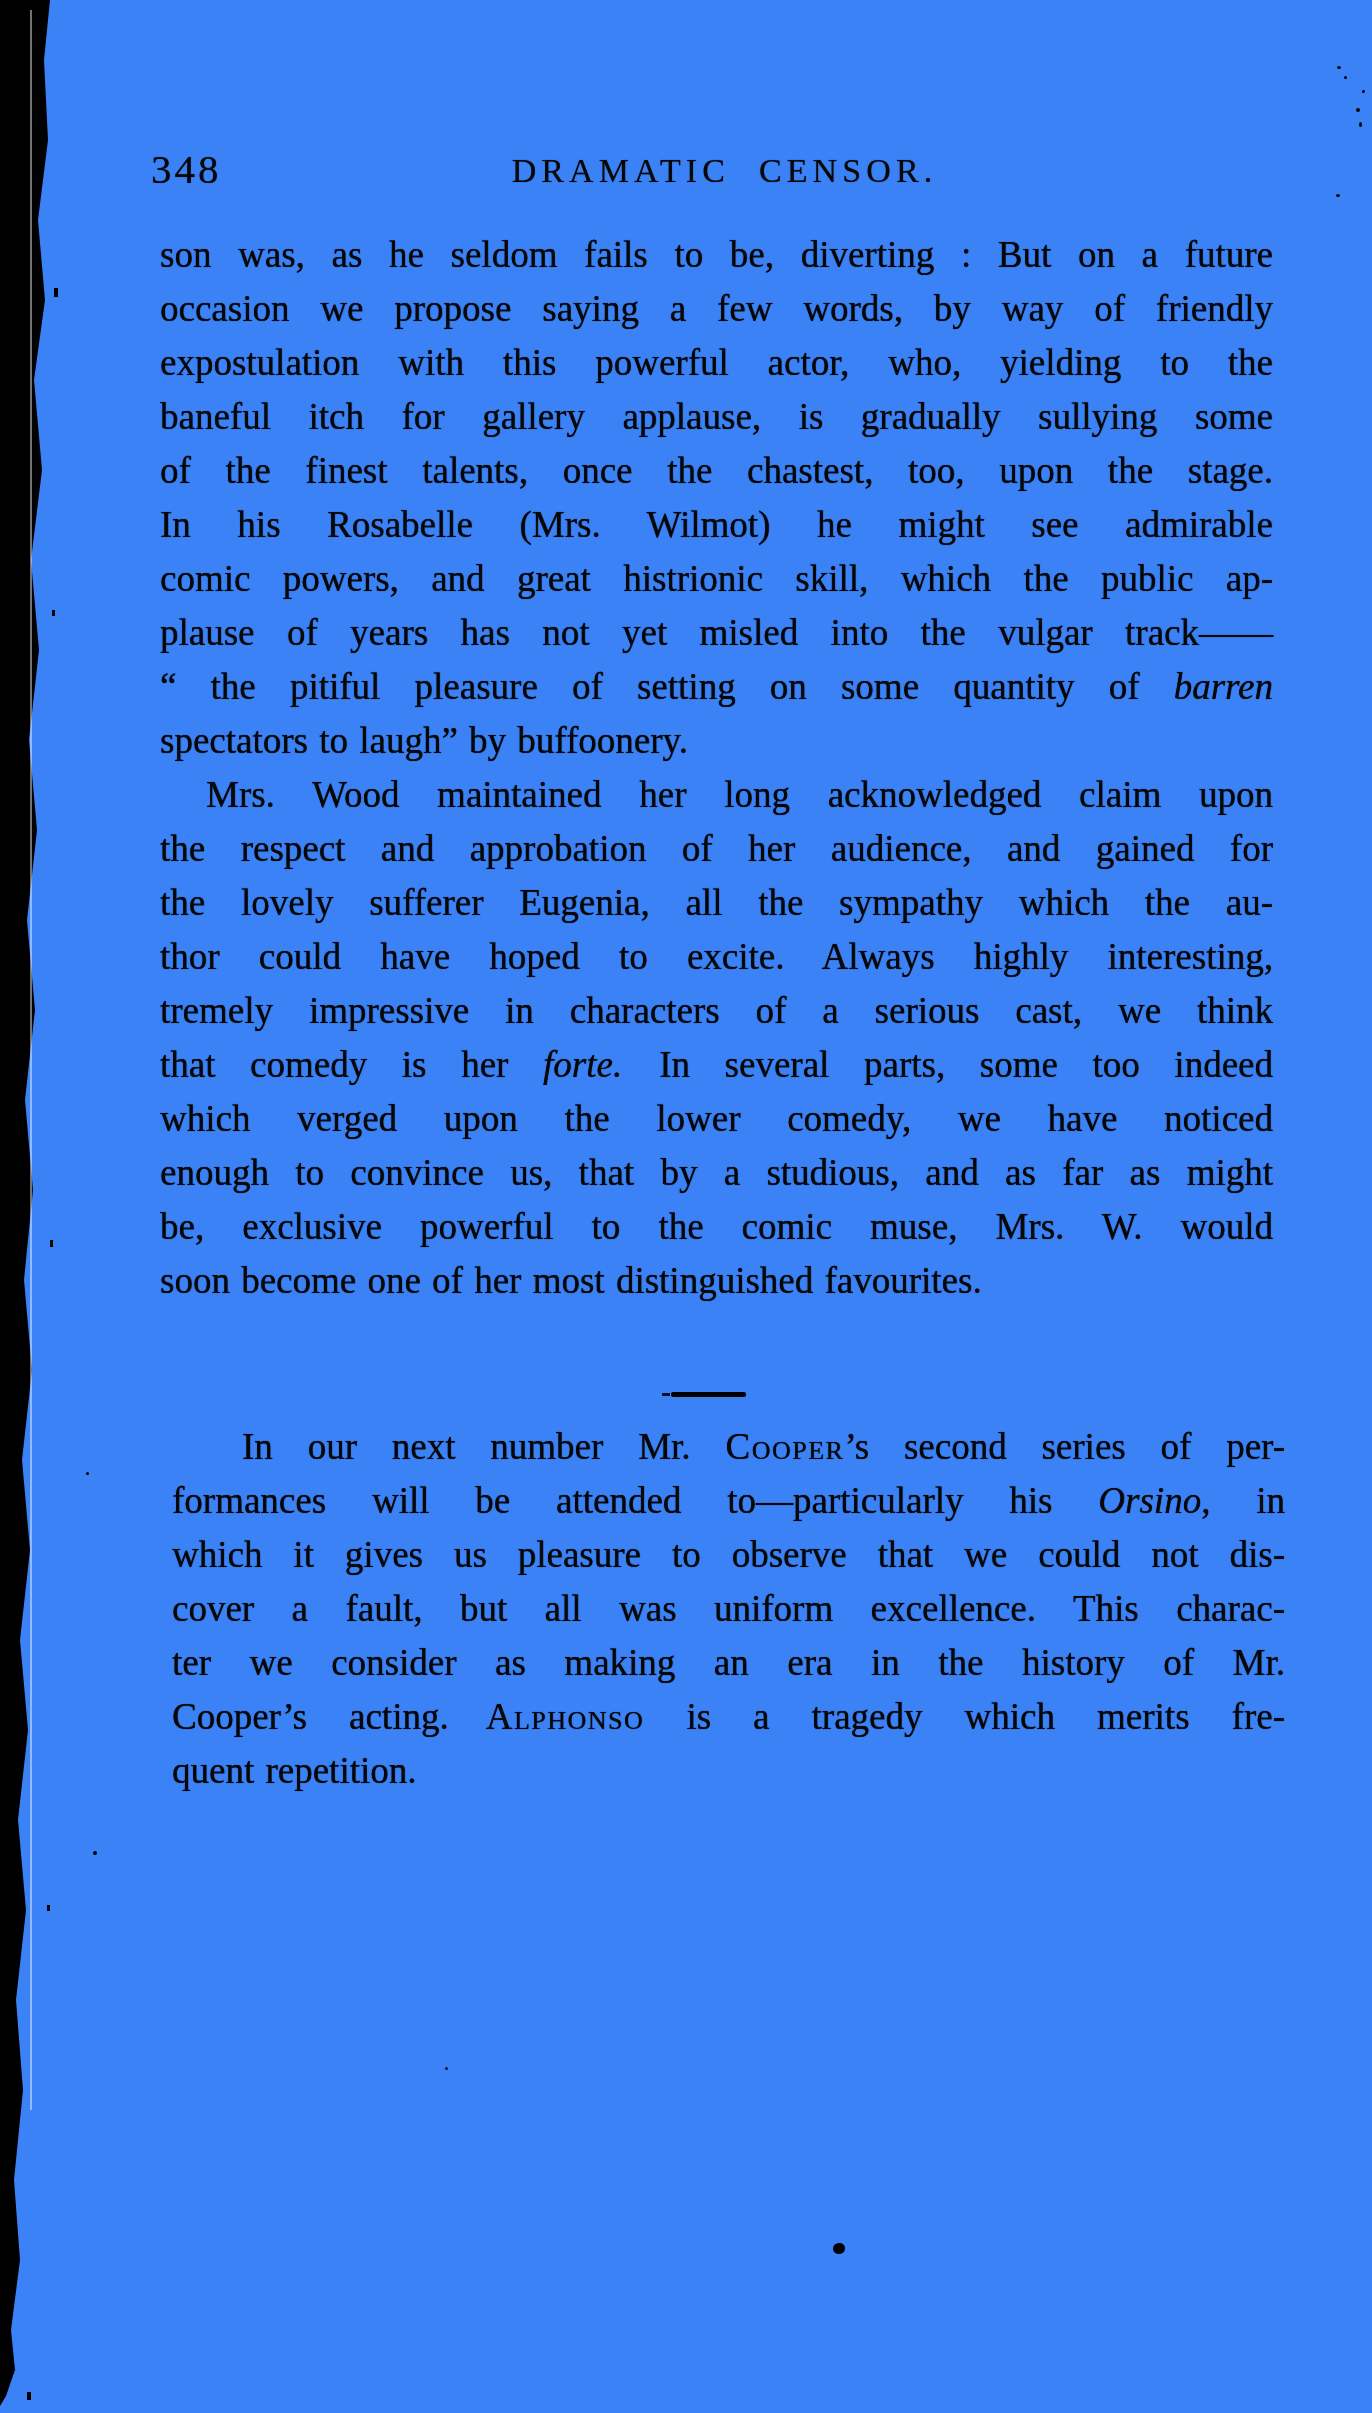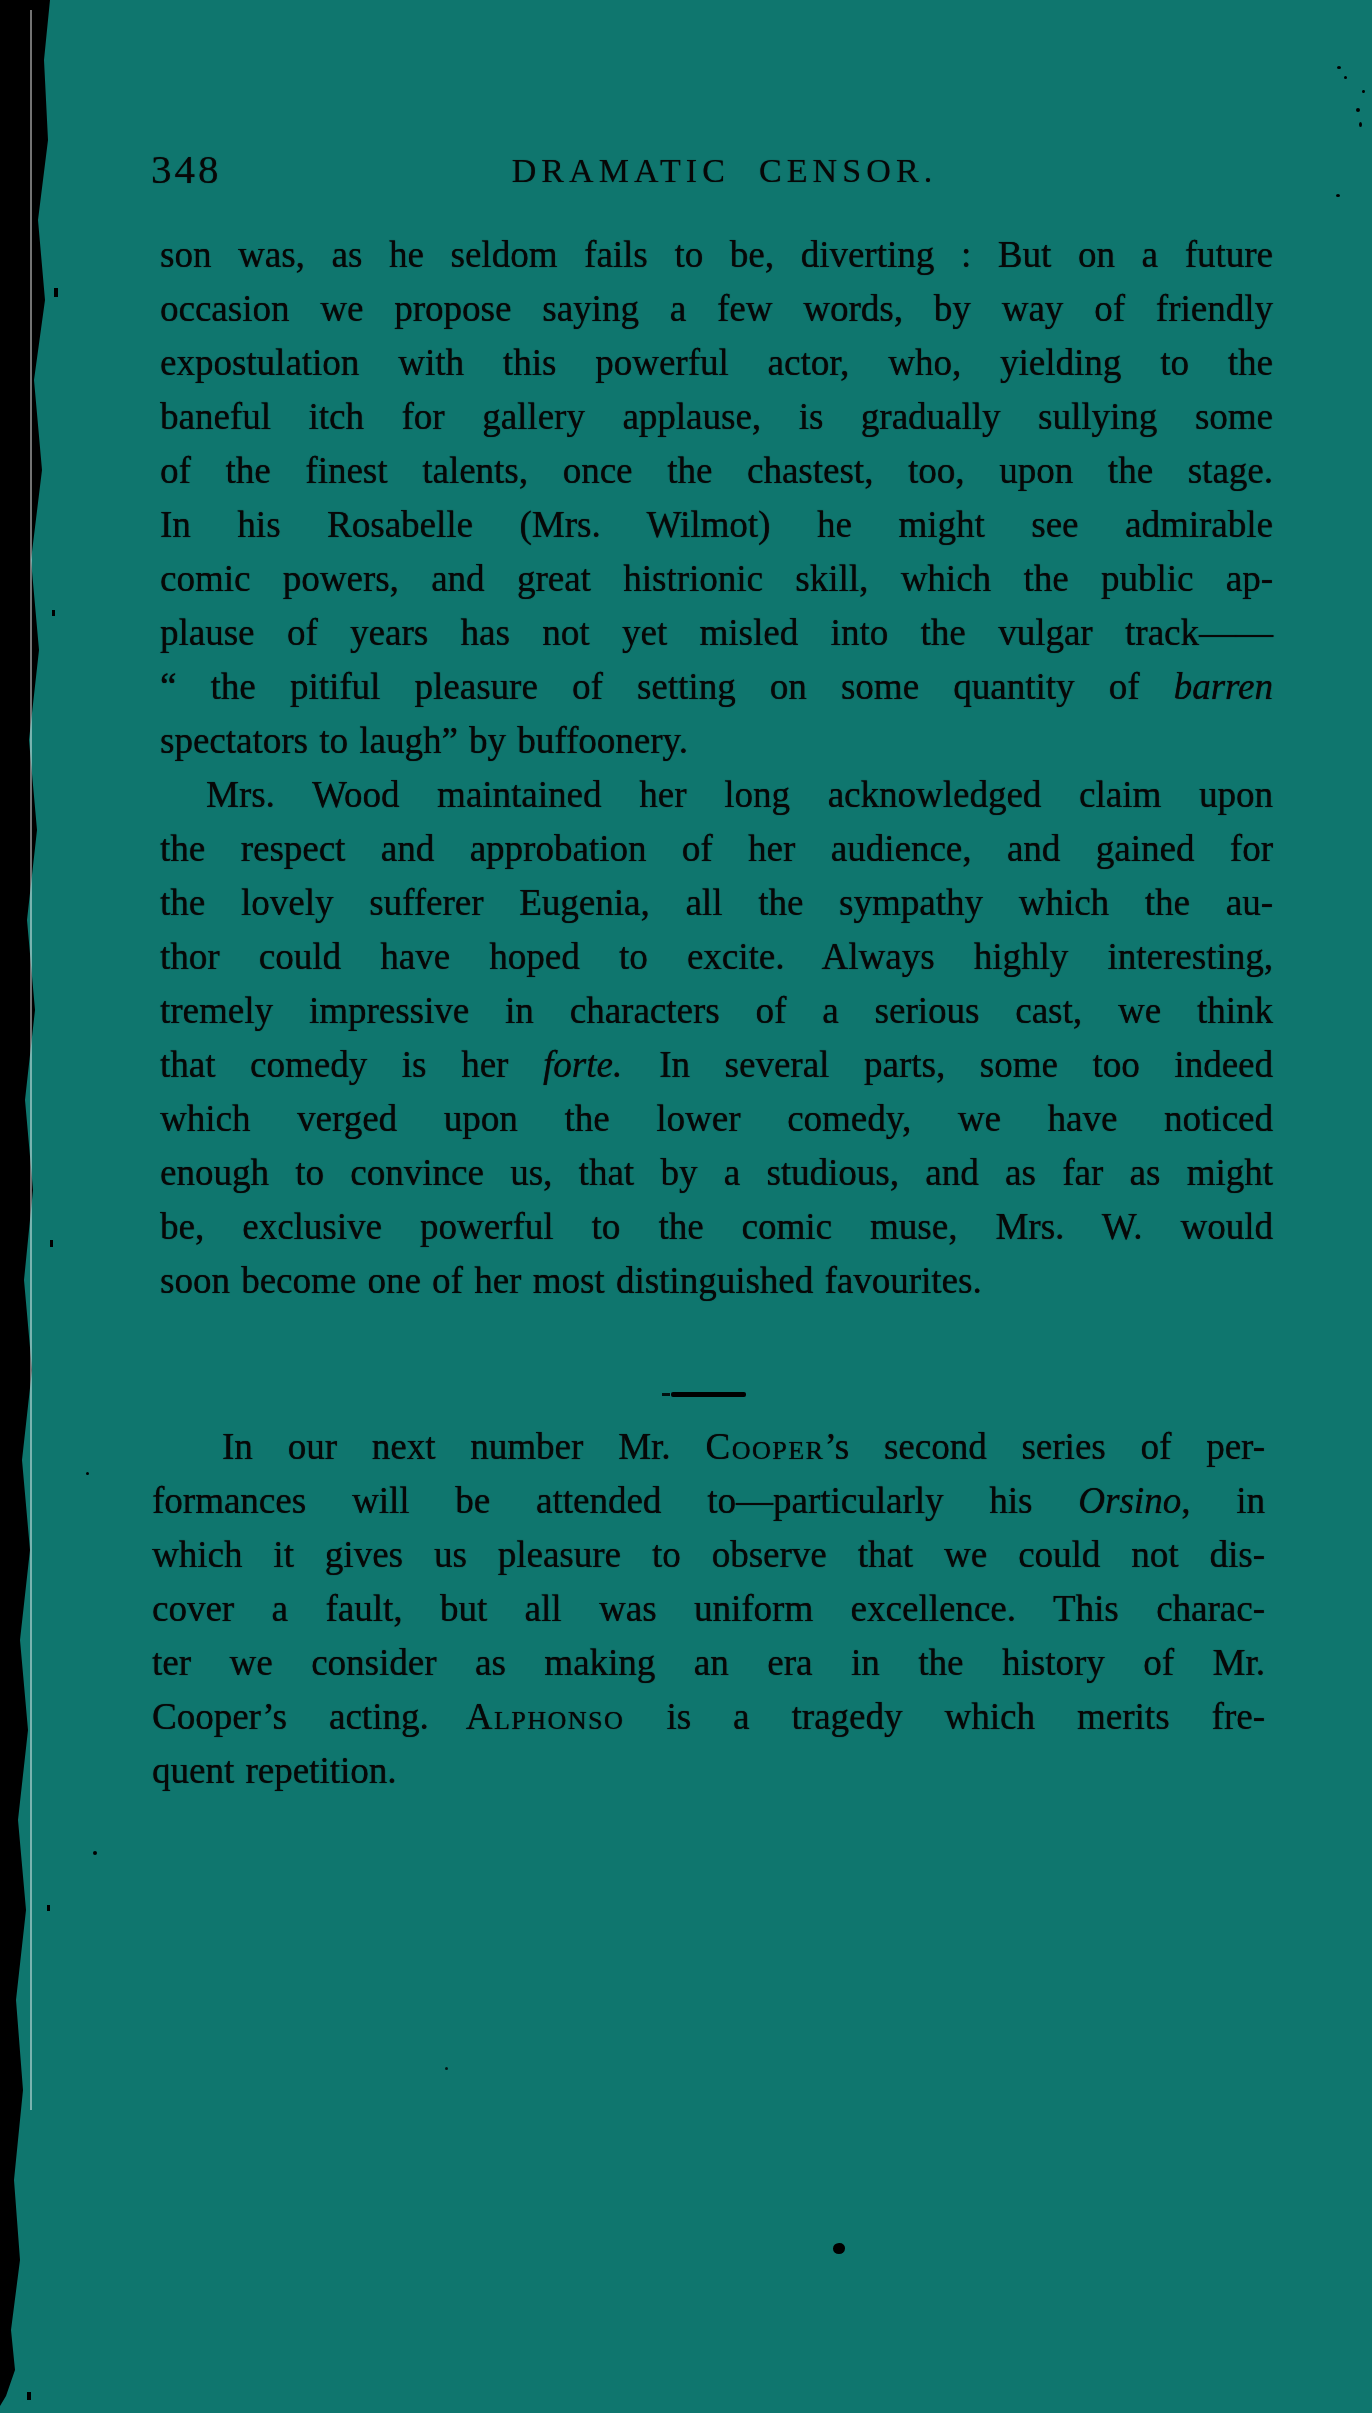--- a/index.html
+++ b/index.html
@@ -1,20 +1,20 @@
 <!DOCTYPE html>
 <html><head>
 <meta charset="utf-8">
 <style>
   html, body { margin: 0; padding: 0; background: #e8e8e8; }
   .page {
     position: relative;
     width: 1372px;
     height: 2413px;
-    background: #0f766e;
+    background: #3b82f6;
     overflow: hidden;
     font-family: "Liberation Serif", "DejaVu Serif", serif;
     color: #070707;
   }
 
   
   .binding { position: absolute; left: 0; top: 0; width: 70px; height: 2413px; }
 
   
   .folio {
@@ -26,21 +26,21 @@
     position: absolute; left: 168px; top: 152px; width: 1113px;
     text-align: center;
     font-size: 34px; line-height: 38px;
     letter-spacing: 0.15em; word-spacing: 0.45em;
     text-shadow: 0 0 1px rgba(0,0,0,.6);
   }
 
   
   .text-block { position: absolute; left: 152px; width: 1113px; }
   #section-0 { top: 228px; margin-left: 8px; }
-  #section-1 { top: 1420px; }
+  #section-1 { top: 1420px; margin-left: 20px; }
 
   .paragraph { margin: 0; }
   .line {
     font-size: 37px;
     line-height: 54px;
     word-spacing: 2px;
     text-align: justify;
     text-align-last: justify;
     text-justify: inter-word;
     text-shadow: 0 0 1px rgba(0,0,0,.72), 0.4px 0.4px 0 rgba(0,0,0,.35);

